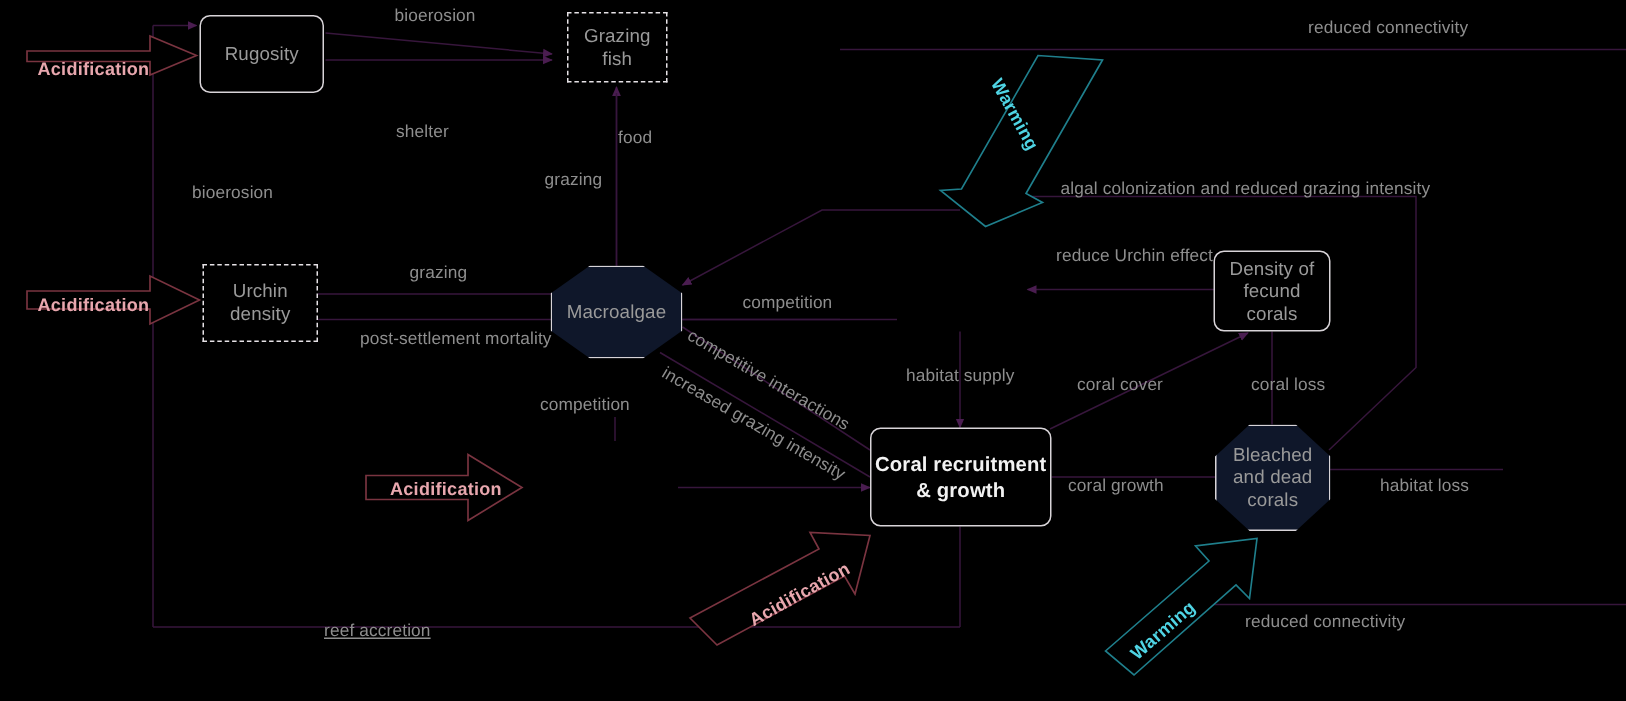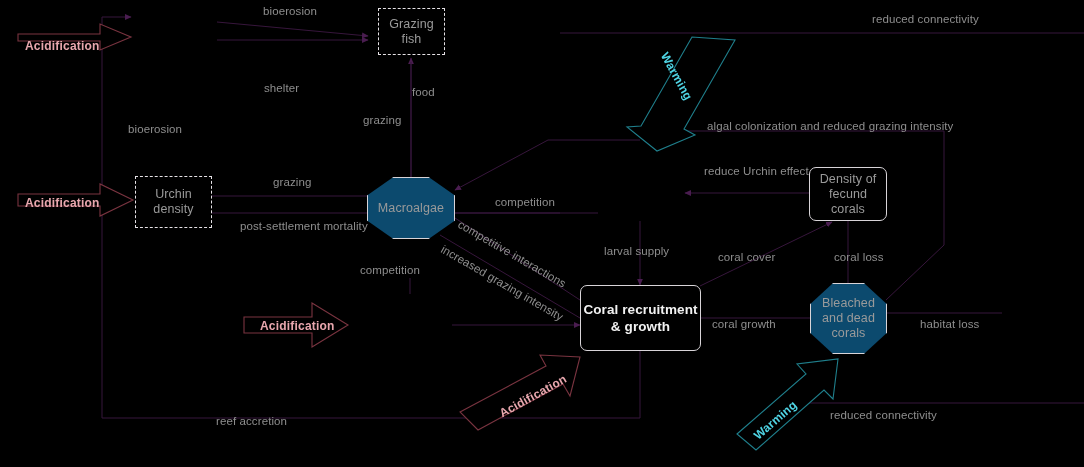--- a/index.html
+++ b/index.html
@@ -39,21 +39,21 @@
   .node.rect {
     border: 1.3px solid #d8d4d8;
     border-radius: 7px;
   }
   .node.dashed {
     border: 1.6px dashed #e6e2e6;
     border-radius: 0px;
   }
   .node.octagon {
     border: 1.3px solid #d8d4d8;
-    background: #0c4a6e;
+    background: #0f172a;
     clip-path: polygon(30% 0%, 70% 0%, 100% 30%, 100% 70%, 70% 100%, 30% 100%, 0% 70%, 0% 30%);
   }
   .node.emph {
     color: #f2f2f2;
     font-size: 13.5px;
     font-weight: 600;
     line-height: 17px;
   }
   .edge-label {
     position: absolute;
@@ -163,20 +163,23 @@
 
     <g stroke="#1f7f8c" stroke-width="1.1" fill="#000000">
       <path d="M735,40 L684,129 L695,135 L657,151 L627,127 L641,126 L692,37 Z"></path>
     </g>
 
     <g stroke="#1f7f8c" stroke-width="1.1" fill="#000000">
       <path d="M737,434 L806,374 L797,364 L838,359 L833,399 L824,390 L756,450 Z"></path>
     </g>
   </svg>
 
+  <div class="node rect" style="left:133px; top:10px; width:83px; height:52px;">
+    <span>Rugosity</span>
+  </div>
 
   <div class="node dashed" style="left:378px; top:8px; width:67px; height:47px; flex-direction:column;">
     <span>Grazing</span>
     <span>fish</span>
   </div>
 
   <div class="node dashed" style="left:135px; top:176px; width:77px; height:52px; flex-direction:column;">
     <span>Urchin</span>
     <span>density</span>
   </div>
@@ -207,27 +210,27 @@
 
   <div class="edge-label" style="left:263px; top:5px;">bioerosion</div>
   <div class="edge-label" style="left:264px; top:82px;">shelter</div>
   <div class="edge-label" style="left:412px; top:86px;">food</div>
   <div class="edge-label" style="left:128px; top:123px;">bioerosion</div>
   <div class="edge-label" style="left:363px; top:114px;">grazing</div>
   <div class="edge-label" style="left:273px; top:176px;">grazing</div>
   <div class="edge-label" style="left:240px; top:220px;">post-settlement mortality</div>
   <div class="edge-label" style="left:495px; top:196px;">competition</div>
   <div class="edge-label" style="left:360px; top:264px;">competition</div>
-  <div class="edge-label" style="left:604px; top:245px;">larval supply</div>
+  <div class="edge-label" style="left:604px; top:245px;">habitat supply</div>
   <div class="edge-label" style="left:704px; top:165px;">reduce Urchin effect</div>
   <div class="edge-label" style="left:718px; top:251px;">coral cover</div>
   <div class="edge-label" style="left:834px; top:251px;">coral loss</div>
   <div class="edge-label" style="left:712px; top:318px;">coral growth</div>
   <div class="edge-label" style="left:920px; top:318px;">habitat loss</div>
-  <div class="edge-label" style="left:216px; top:415px;">reef accretion</div>
+  <div class="edge-label" style="left:216px; top:415px;text-decoration:underline;">reef accretion</div>
   <div class="edge-label" style="left:707px; top:120px;">algal colonization and reduced grazing intensity</div>
   <div class="edge-label" style="left:872px; top:13px;">reduced connectivity</div>
   <div class="edge-label" style="left:830px; top:409px;">reduced connectivity</div>
 
   <div class="rot-label" style="left:462px; top:218px; transform:rotate(30deg); transform-origin:0 0;">competitive interactions</div>
   <div class="rot-label" style="left:445px; top:243px; transform:rotate(30deg); transform-origin:0 0;">increased grazing intensity</div>
 
   <div class="driver-label driver-acid" style="left:25px; top:39px;">Acidification</div>
   <div class="driver-label driver-acid" style="left:25px; top:196px;">Acidification</div>
   <div class="driver-label driver-acid" style="left:260px; top:319px;">Acidification</div>

